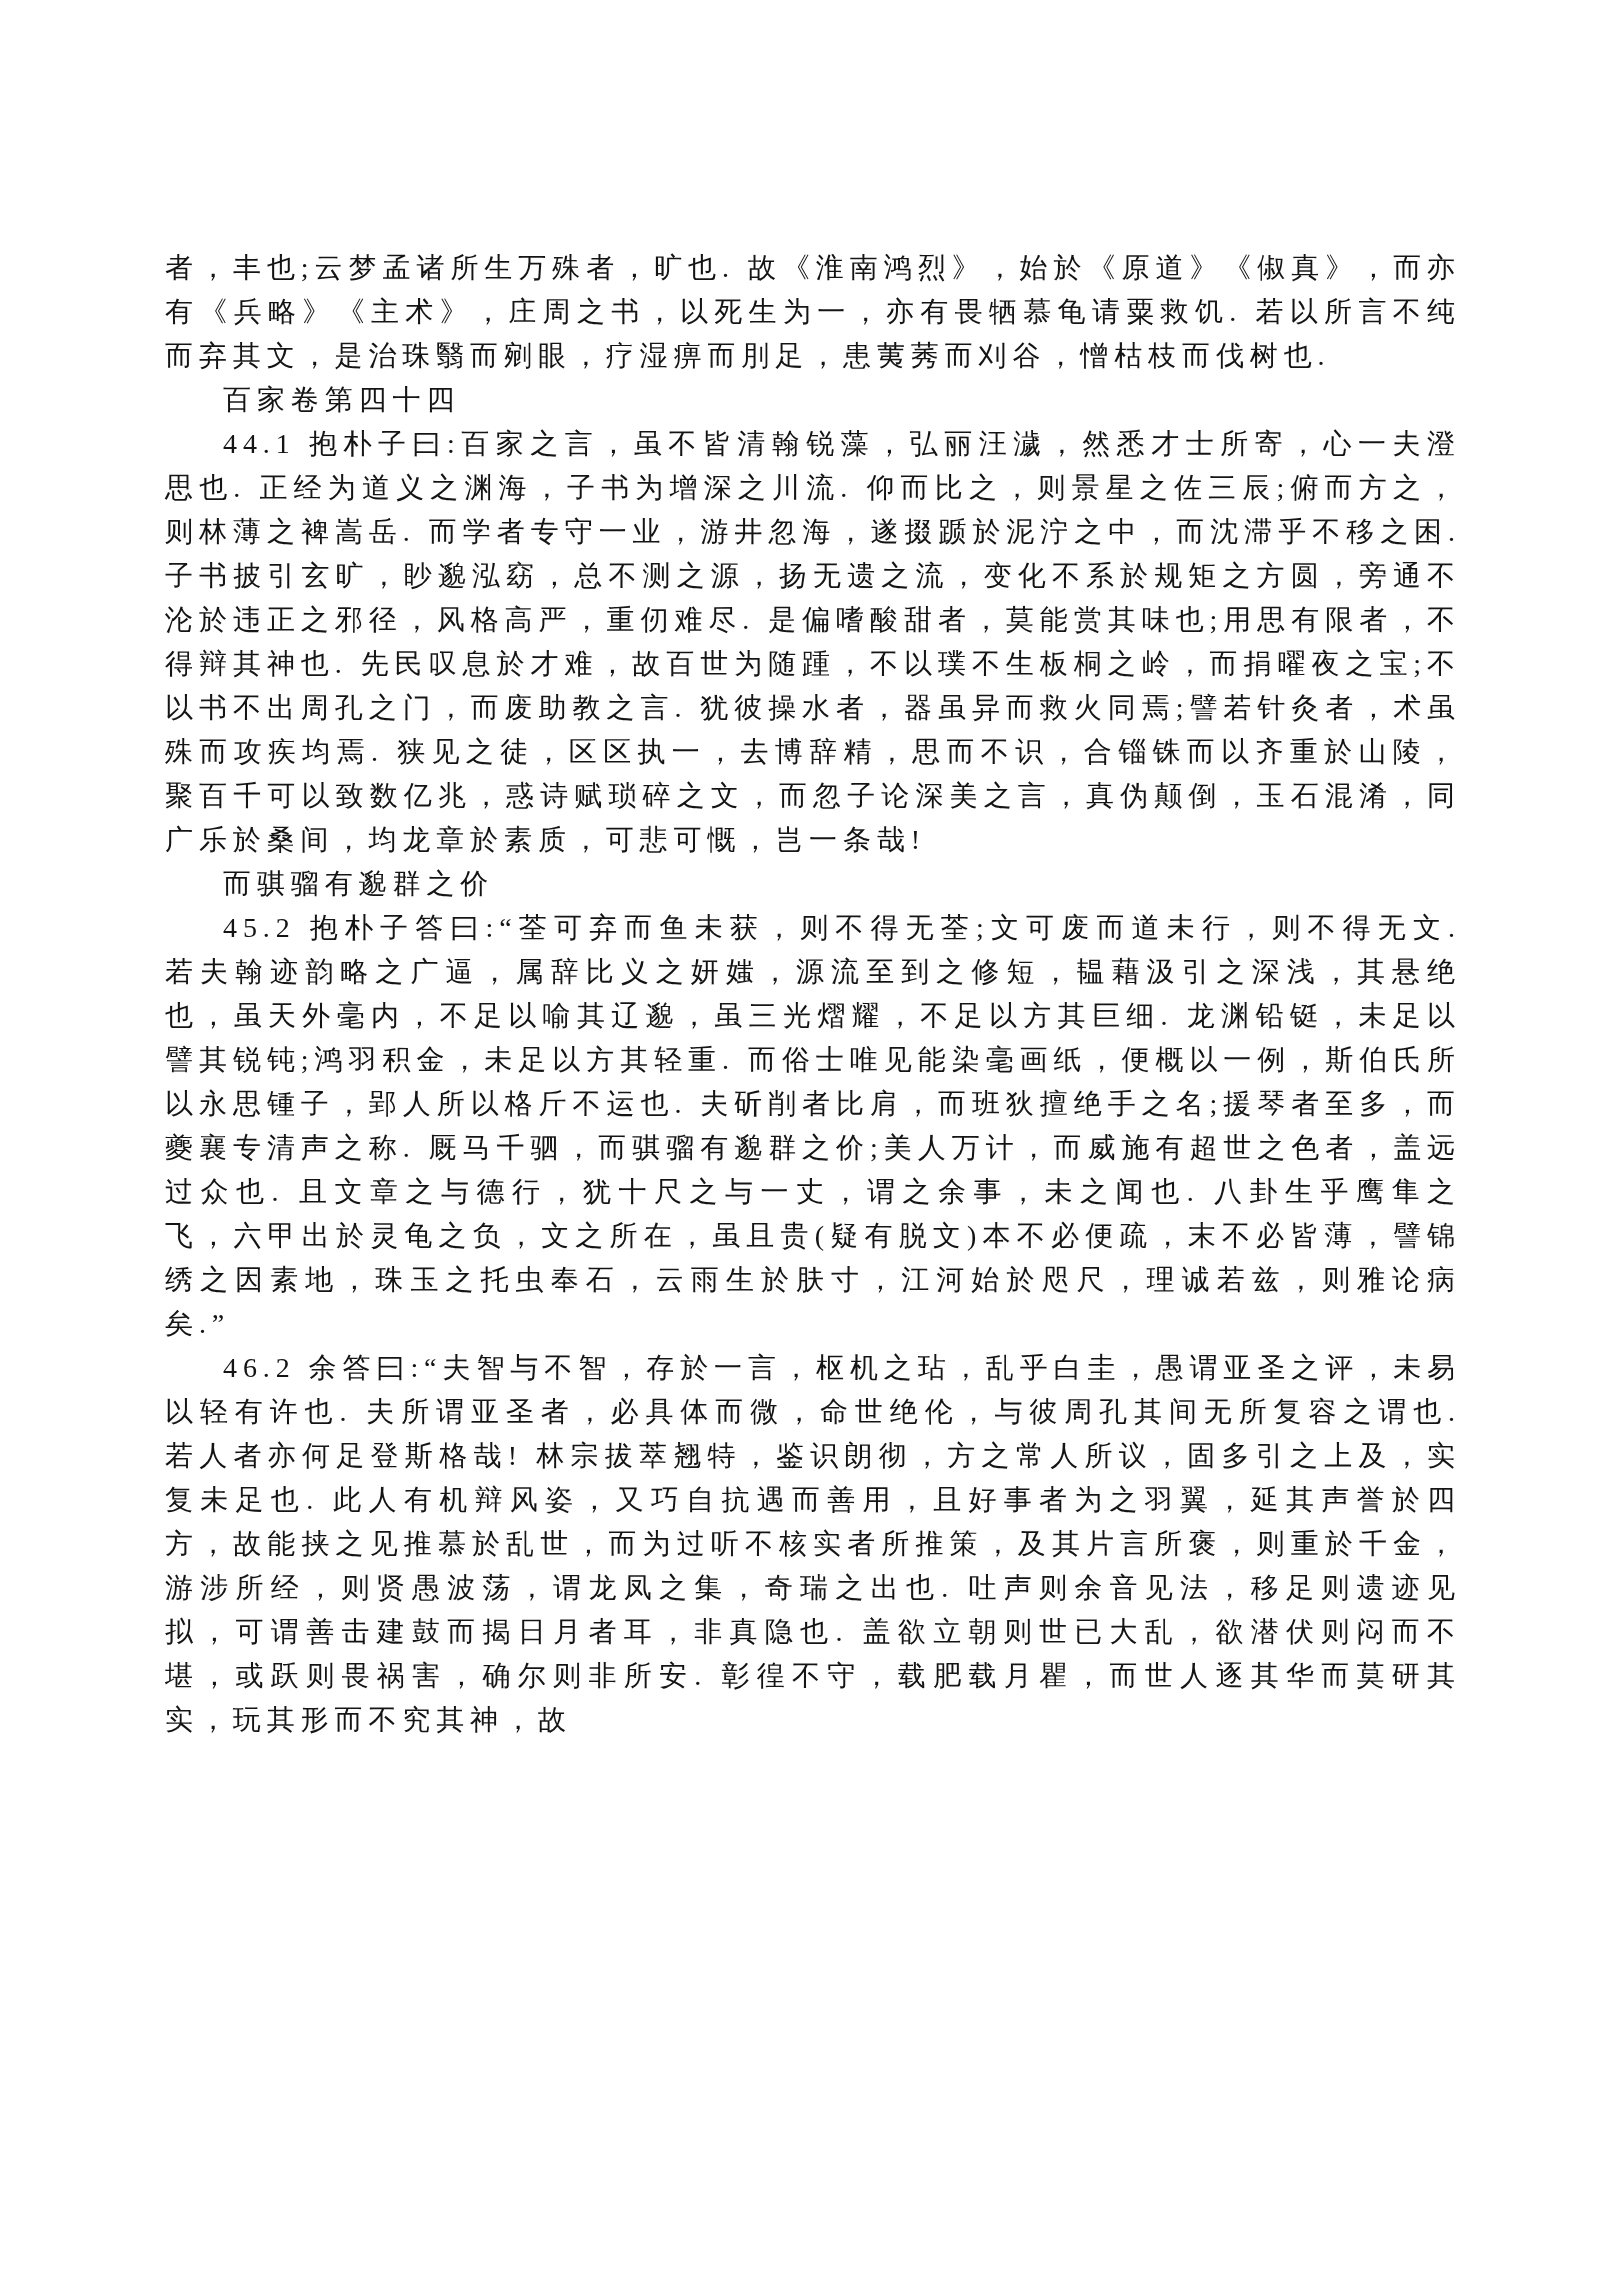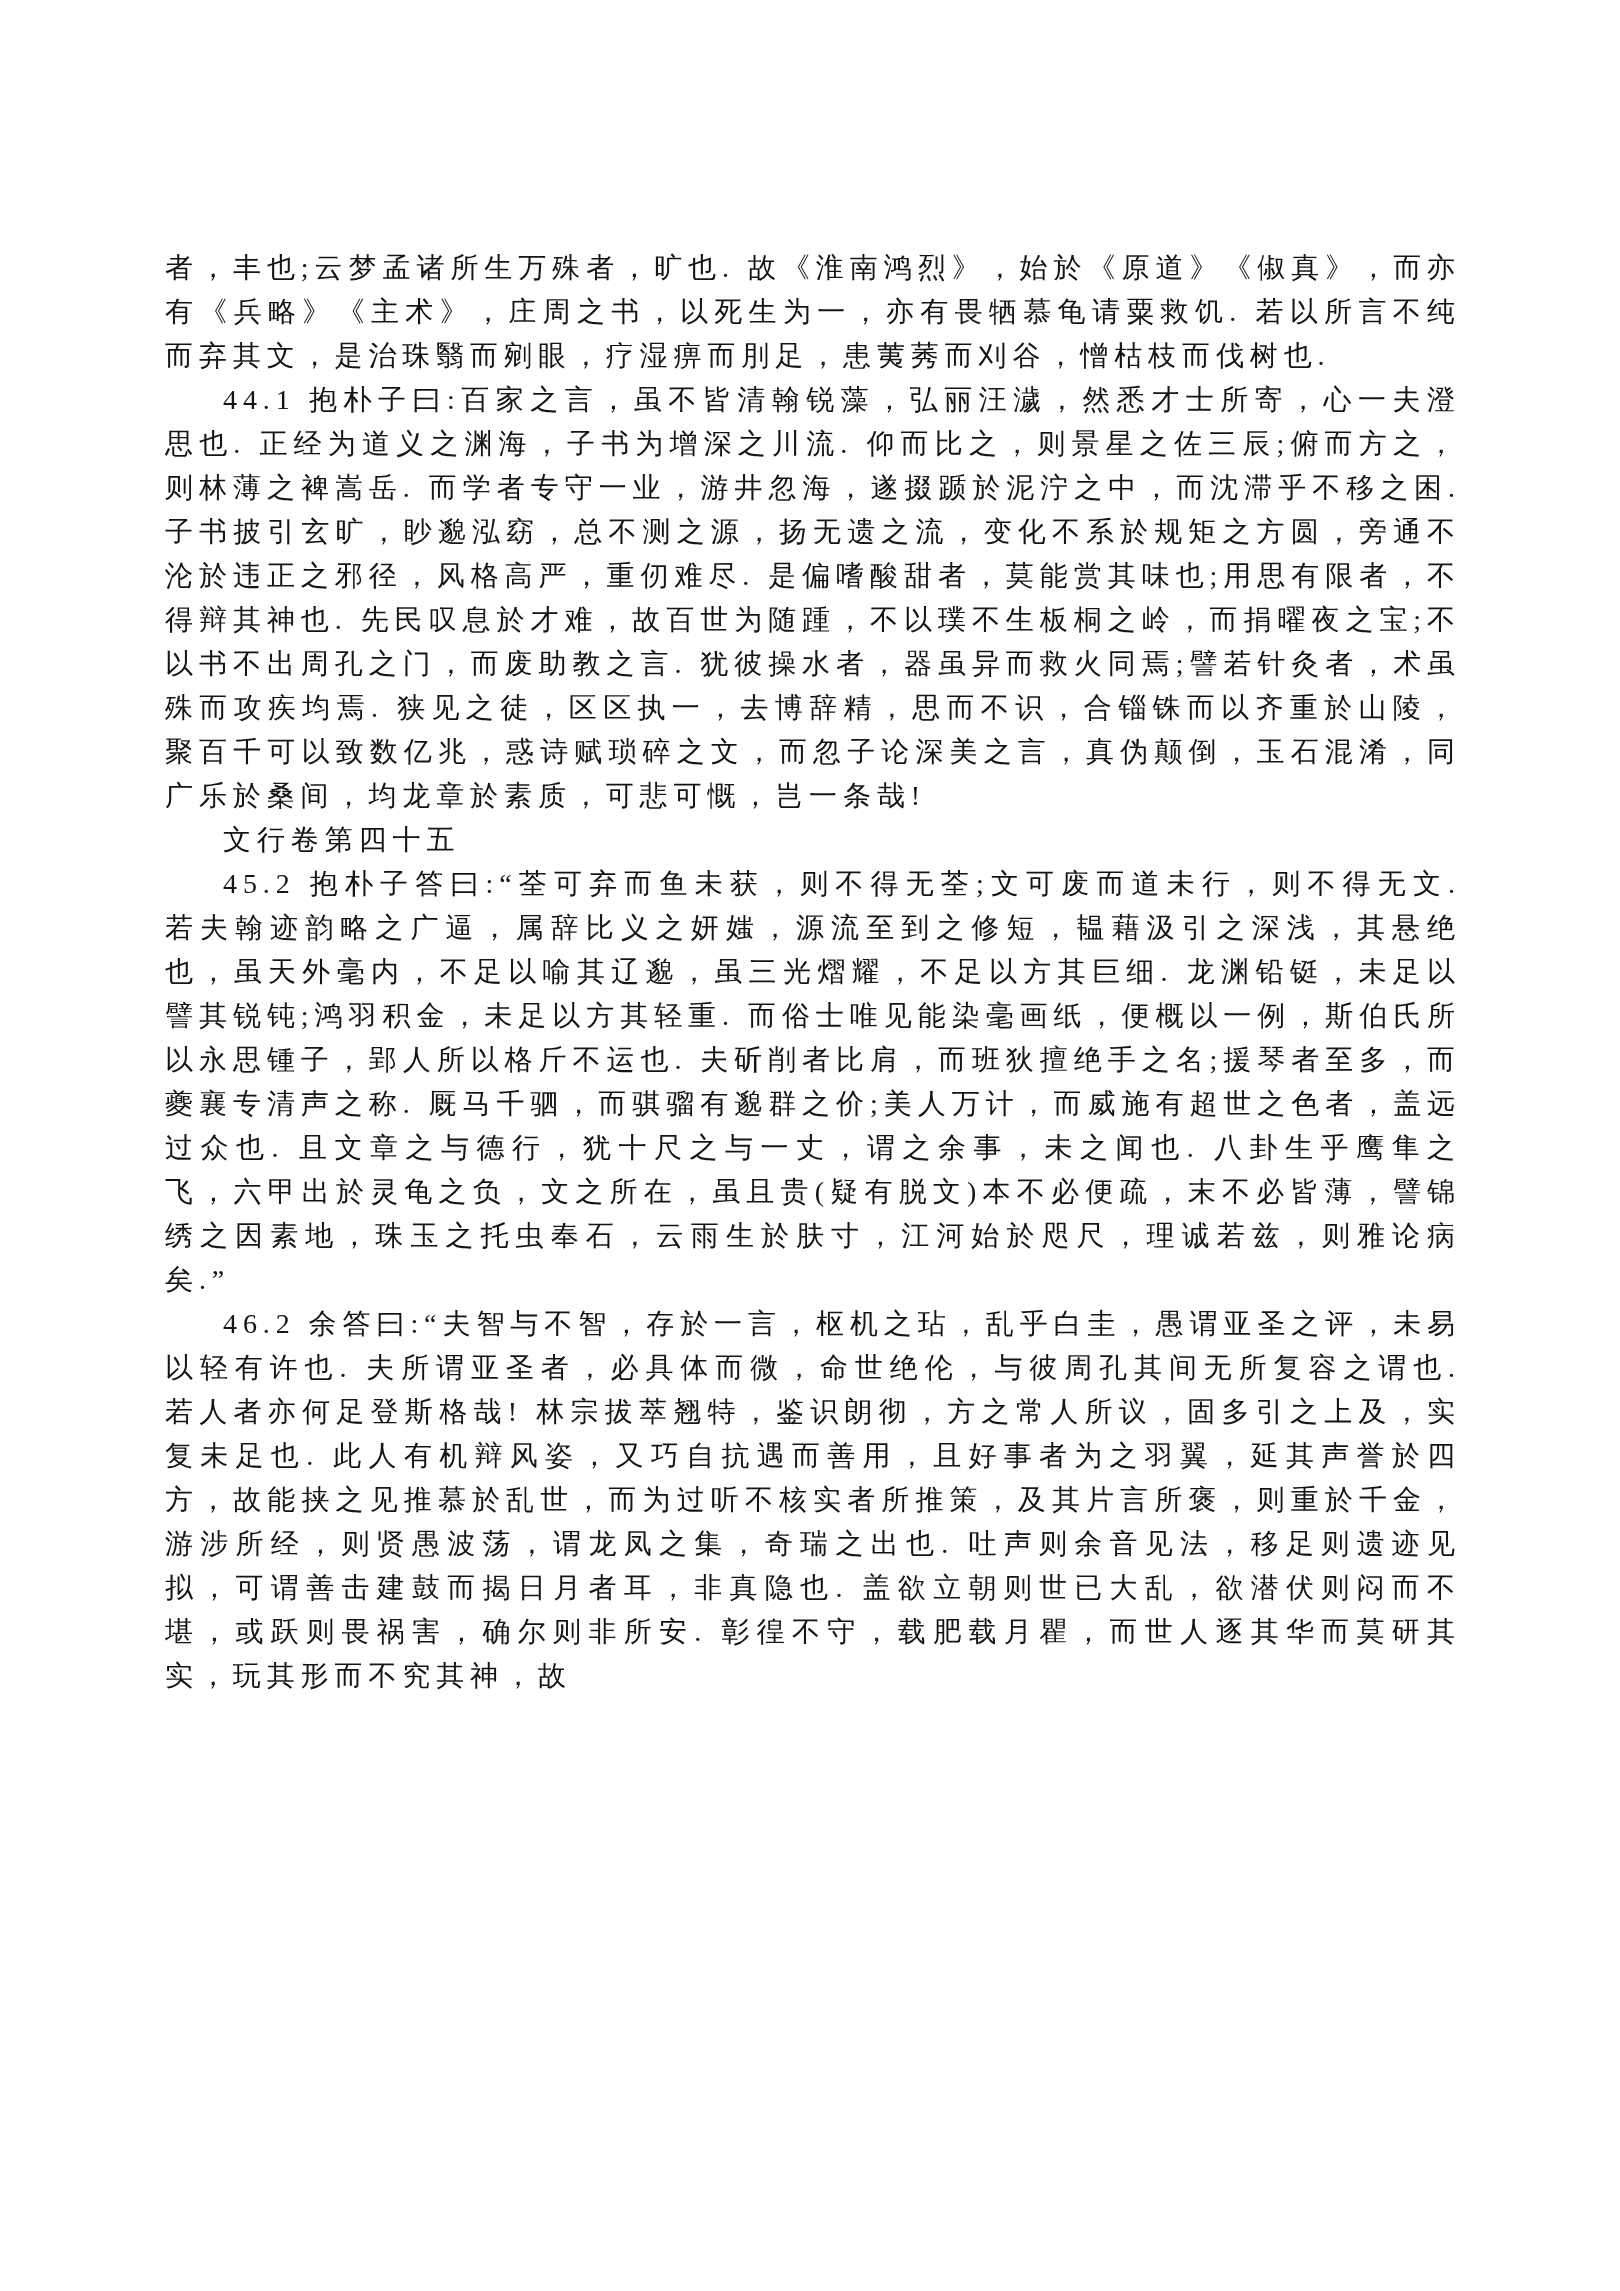--- a/index.html
+++ b/index.html
@@ -37,19 +37,20 @@
   .doc p.indent {
     text-indent: 58px;
   }
 </style>
 </head>
 <body>
 
 <div class="page">
   <div class="doc">
       <p>者，丰也;云梦孟诸所生万殊者，旷也. 故《淮南鸿烈》，始於《原道》《俶真》，而亦有《兵略》《主术》，庄周之书，以死生为一，亦有畏牺慕龟请粟救饥. 若以所言不纯而弃其文，是治珠翳而剜眼，疗湿痹而刖足，患荑莠而刈谷，憎枯枝而伐树也.</p>
+      <p class="indent">百家卷第四十四</p>
       <p class="indent">44.1 抱朴子曰:百家之言，虽不皆清翰锐藻，弘丽汪濊，然悉才士所寄，心一夫澄思也. 正经为道义之渊海，子书为增深之川流. 仰而比之，则景星之佐三辰;俯而方之，则林薄之裨嵩岳. 而学者专守一业，游井忽海，遂掇踬於泥泞之中，而沈滞乎不移之困. 子书披引玄旷，眇邈泓窈，总不测之源，扬无遗之流，变化不系於规矩之方圆，旁通不沦於违正之邪径，风格高严，重仞难尽. 是偏嗜酸甜者，莫能赏其味也;用思有限者，不得辩其神也. 先民叹息於才难，故百世为随踵，不以璞不生板桐之岭，而捐曜夜之宝;不以书不出周孔之门，而废助教之言. 犹彼操水者，器虽异而救火同焉;譬若针灸者，术虽殊而攻疾均焉. 狭见之徒，区区执一，去博辞精，思而不识，合锱铢而以齐重於山陵，聚百千可以致数亿兆，惑诗赋琐碎之文，而忽子论深美之言，真伪颠倒，玉石混淆，同广乐於桑间，均龙章於素质，可悲可慨，岂一条哉!</p>
-      <p class="indent">文行卷第四十五</p>
+      <p class="indent">而骐骝有邈群之价</p>
       <p class="indent">45.2 抱朴子答曰:“荃可弃而鱼未获，则不得无荃;文可废而道未行，则不得无文. 若夫翰迹韵略之广逼，属辞比义之妍媸，源流至到之修短，韫藉汲引之深浅，其悬绝也，虽天外毫内，不足以喻其辽邈，虽三光熠耀，不足以方其巨细. 龙渊铅铤，未足以譬其锐钝;鸿羽积金，未足以方其轻重. 而俗士唯见能染毫画纸，便概以一例，斯伯氏所以永思锺子，郢人所以格斤不运也. 夫斫削者比肩，而班狄擅绝手之名;援琴者至多，而夔襄专清声之称. 厩马千驷，而骐骝有邈群之价;美人万计，而威施有超世之色者，盖远过众也. 且文章之与德行，犹十尺之与一丈，谓之余事，未之闻也. 八卦生乎鹰隼之飞，六甲出於灵龟之负，文之所在，虽且贵(疑有脱文)本不必便疏，末不必皆薄，譬锦绣之因素地，珠玉之托虫奉石，云雨生於肤寸，江河始於咫尺，理诚若兹，则雅论病矣.”</p>
       <p class="indent">46.2 余答曰:“夫智与不智，存於一言，枢机之玷，乱乎白圭，愚谓亚圣之评，未易以轻有许也. 夫所谓亚圣者，必具体而微，命世绝伦，与彼周孔其间无所复容之谓也. 若人者亦何足登斯格哉! 林宗拔萃翘特，鉴识朗彻，方之常人所议，固多引之上及，实复未足也. 此人有机辩风姿，又巧自抗遇而善用，且好事者为之羽翼，延其声誉於四方，故能挟之见推慕於乱世，而为过听不核实者所推策，及其片言所褒，则重於千金，游涉所经，则贤愚波荡，谓龙凤之集，奇瑞之出也. 吐声则余音见法，移足则遗迹见拟，可谓善击建鼓而揭日月者耳，非真隐也. 盖欲立朝则世已大乱，欲潜伏则闷而不堪，或跃则畏祸害，确尔则非所安. 彰徨不守，载肥载月瞿，而世人逐其华而莫研其实，玩其形而不究其神，故</p>
     </div>
 </div>
 
 
 </body></html>

